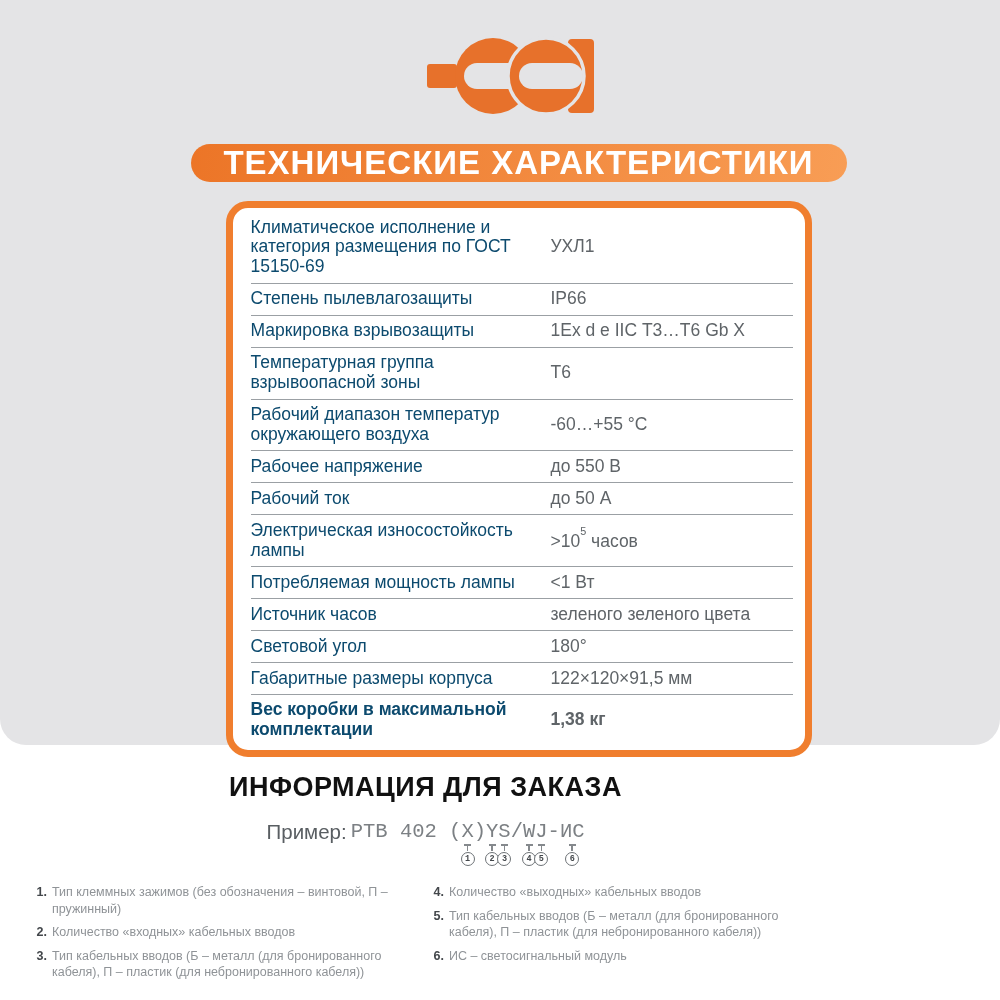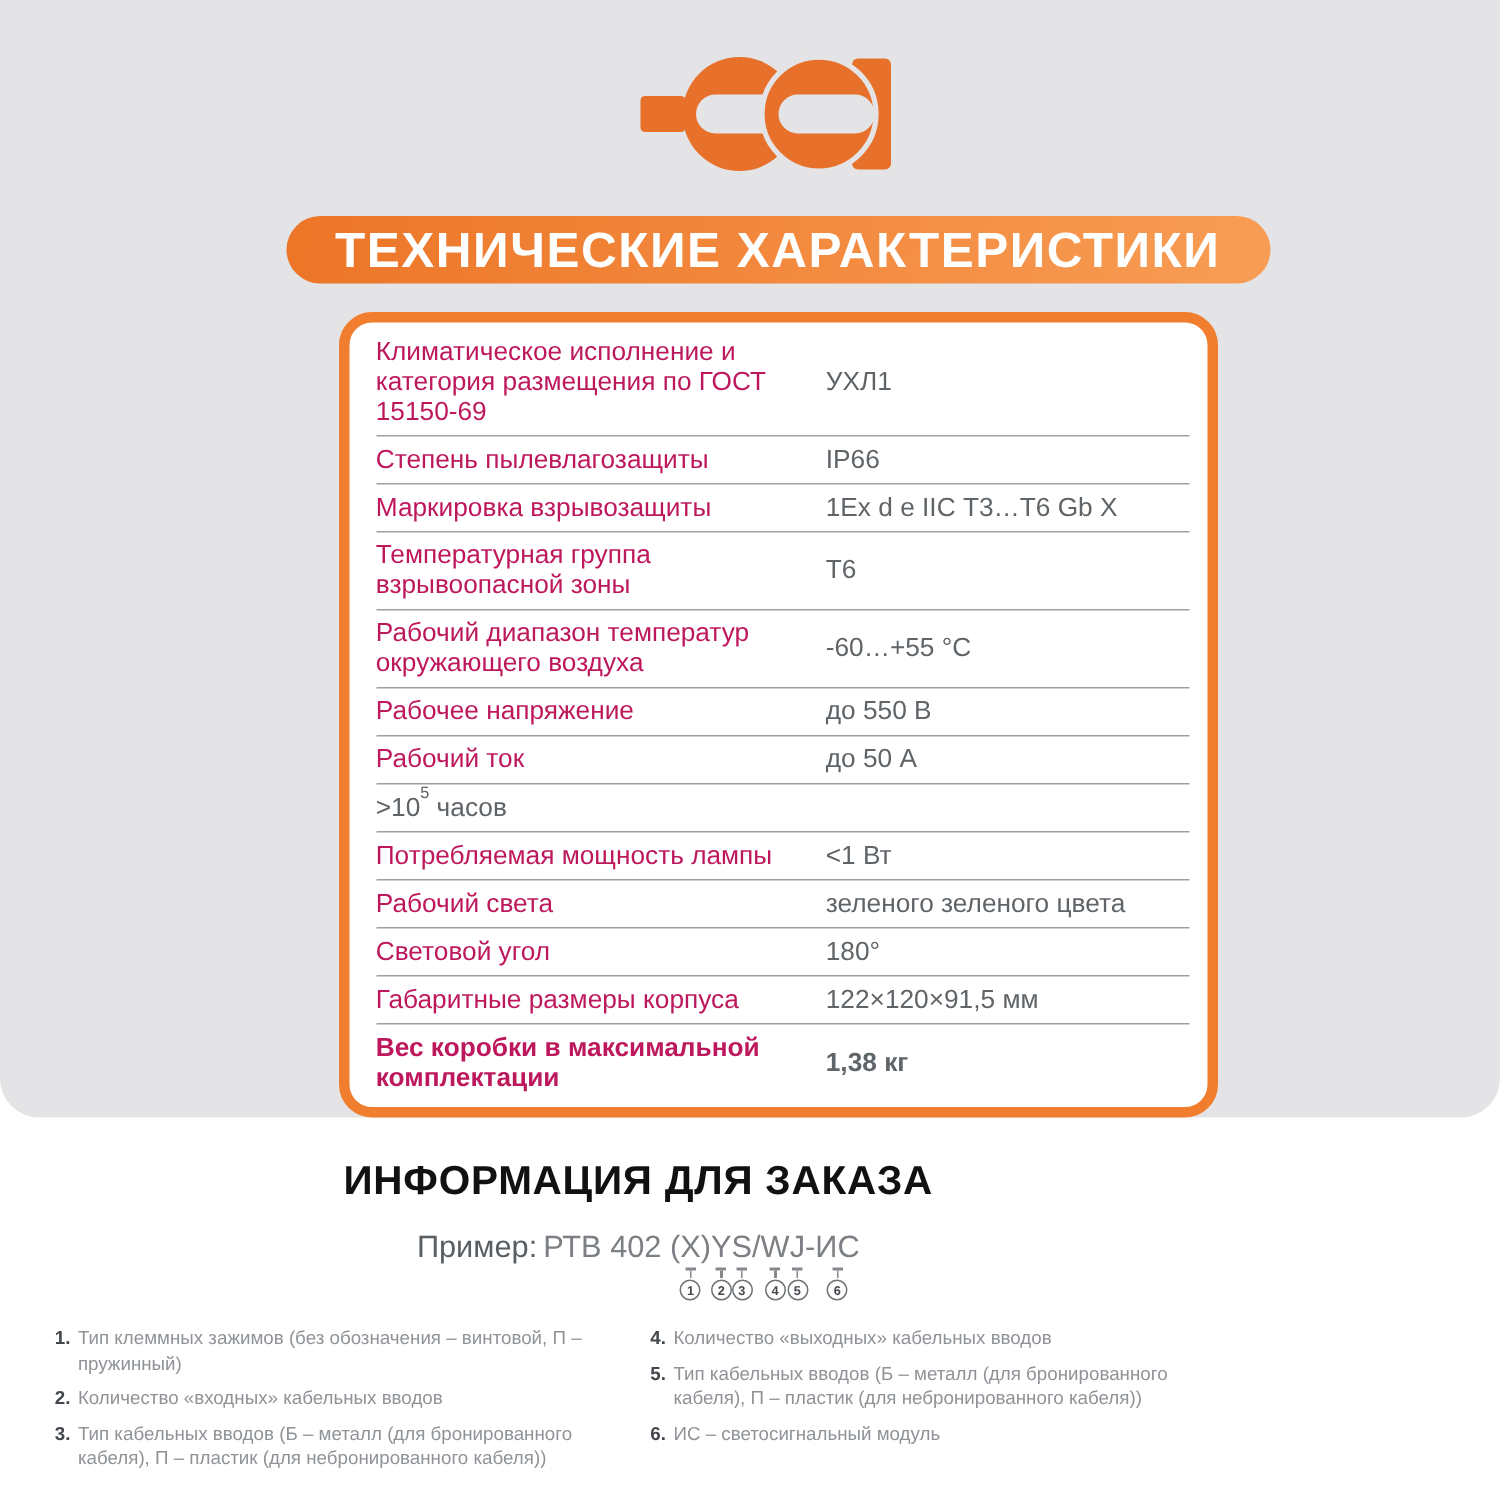--- a/index.html
+++ b/index.html
@@ -17,31 +17,31 @@
     display:flex; align-items:center; justify-content:center;
     background:linear-gradient(100deg,#ec7527 0%,#f89d55 100%); }
   .banner span { color:#ffffff; font-weight:bold; font-size:33px; letter-spacing:1px; }
 
   
   .spec-table { margin-top:19px; width:586px; background:#ffffff;
     border:7px solid #f07e2e; border-radius:22px; padding:4px 12px 4px 18px; }
   .spec-row { display:flex; align-items:center; padding:5.5px 0;
     border-bottom:1px solid #9ba0a4; }
   .spec-row:last-child { border-bottom:none;font-weight:bold; }
-  .spec-label { flex:0 0 300px; font-size:17.5px; line-height:1.14; color:#be185d; padding-right:10px; }
+  .spec-label { flex:0 0 300px; font-size:17.5px; line-height:1.14; color:#0c4a6e; padding-right:10px; }
   .spec-value { flex:1; font-size:17.5px; line-height:1.14; color:#5f6468; }
   .spec-value sup { font-size:0.62em; position:relative; top:-0.45em; }
 
   
   .order-section { width:804px; padding-top:27px; display:flex; flex-direction:column; align-items:center;padding-left:47px; }
   .order-heading { font-size:27px; font-weight:bold; color:#111111; letter-spacing:0.5px; }
 
   .example-line { margin-top:17px; font-size:20.5px; color:#7c8084; display:flex; }
   .example-label { font-weight:normal; color:#595e62; margin-right:4px; }
-  .code-line { white-space:pre; }
+  .code-line { white-space:pre;font-family:Liberation Mono, monospace; }
   .code-seg { position:relative; display:inline-block; }
   .marker { position:absolute; top:100%; left:50%; transform:translateX(-50%);
     display:flex; flex-direction:column; align-items:center; margin-top:1px; }
   .tick-cap { width:7px; height:1.5px; background:#85898d; }
   .tick-stem { width:1.5px; height:5px; background:#85898d; }
   .num-circle { margin-top:1px; width:14px; height:14px; border:1.3px solid #6d7276;
     border-radius:50%; display:flex; align-items:center; justify-content:center;
     font-size:8.5px; font-weight:bold; color:#43474b; background:#fff; }
 
   
@@ -93,28 +93,29 @@
       </div>
       <div class="spec-row">
         <div class="spec-label">Рабочее напряжение</div>
         <div class="spec-value">до 550 В</div>
       </div>
       <div class="spec-row">
         <div class="spec-label">Рабочий ток</div>
         <div class="spec-value">до 50 А</div>
       </div>
       <div class="spec-row">
+        <div class="spec-label">Электрическая износостойкость лампы</div>
         <div class="spec-value">&gt;10<sup>5</sup> часов</div>
       </div>
       <div class="spec-row">
         <div class="spec-label">Потребляемая мощность лампы</div>
         <div class="spec-value">&lt;1 Вт</div>
       </div>
       <div class="spec-row">
-        <div class="spec-label">Рабочий света</div>
+        <div class="spec-label">Источник часов</div>
         <div class="spec-value">зеленого зеленого цвета</div>
       </div>
       <div class="spec-row">
         <div class="spec-label">Световой угол</div>
         <div class="spec-value">180°</div>
       </div>
       <div class="spec-row">
         <div class="spec-label">Габаритные размеры корпуса</div>
         <div class="spec-value">122×120×91,5 мм</div>
       </div>

